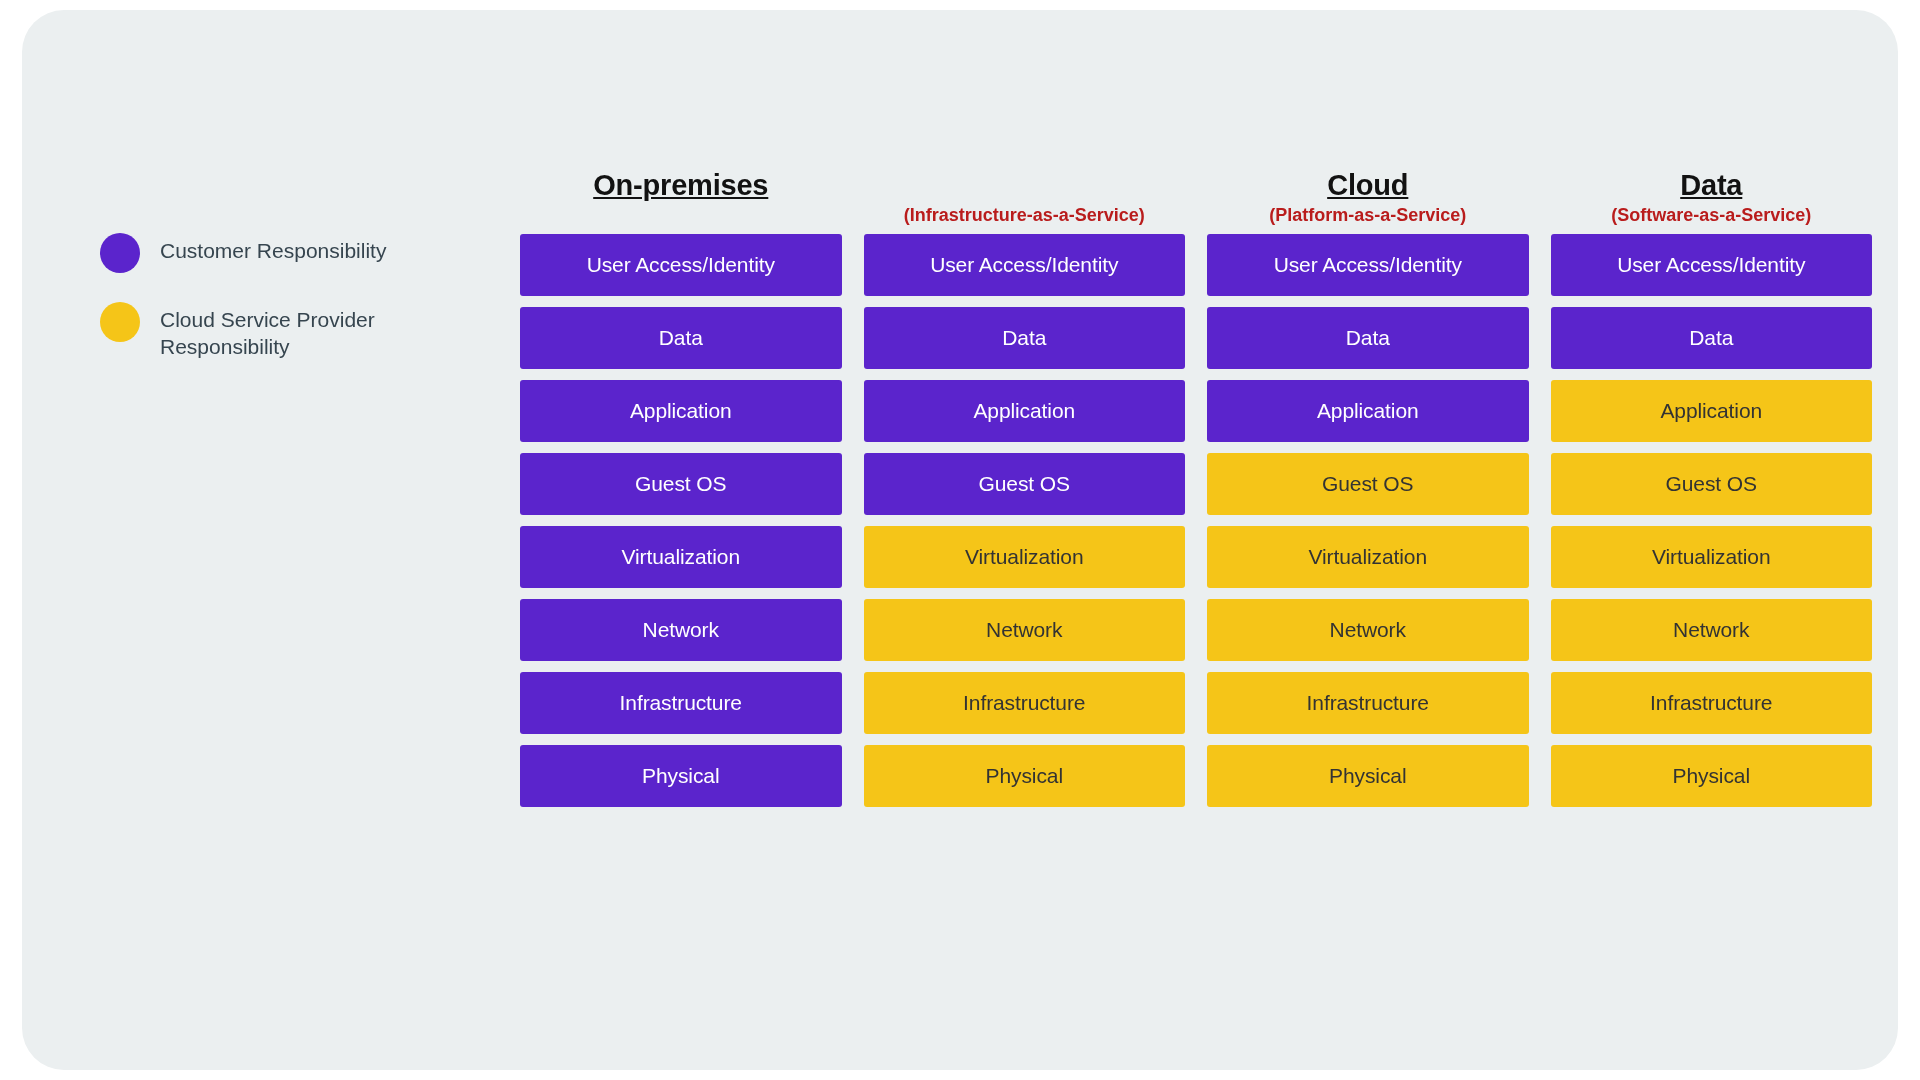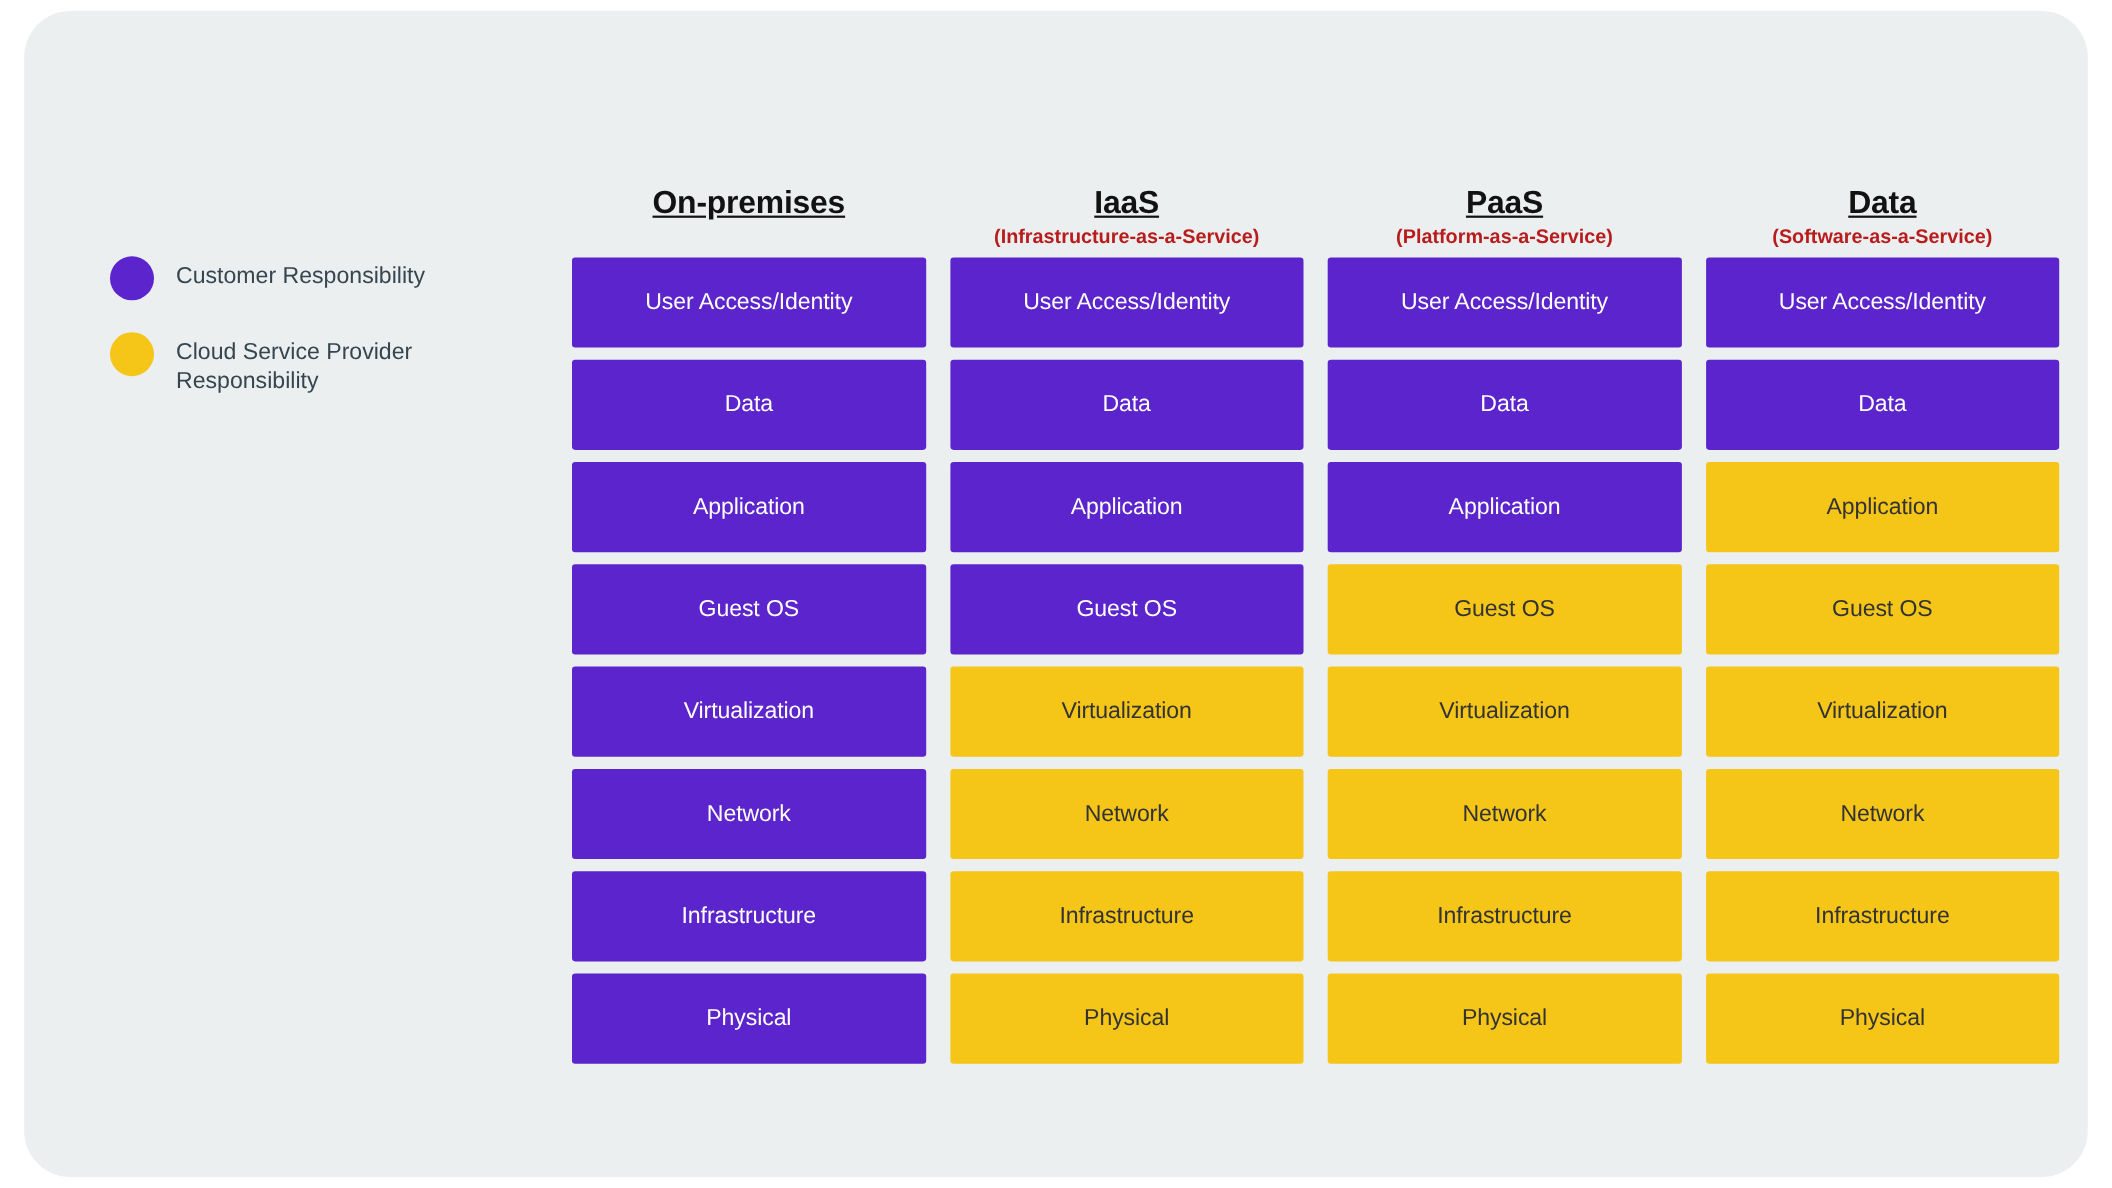--- a/index.html
+++ b/index.html
@@ -80,21 +80,21 @@
     line-height:1.1;
     min-height:20px;
   }
   .row{
     display:flex;
     gap:22px;
     margin-bottom:11px;
   }
   .cell{
     flex:1 1 0;
-    height:82px;
+    height:62px;
     border-radius:3px;
     display:flex;
     align-items:center;
     justify-content:center;
     font-size:21px;
     letter-spacing:-0.1px;
     box-sizing:border-box;
   }
   .cell.customer{
     background:#5B24CC;
@@ -122,25 +122,24 @@
   </div>
 
   <div id="grid">
 
     <div id="headers">
       <div class="col-head">
         <div class="col-title">On-premises</div>
         <div class="col-sub"></div>
       </div>
       <div class="col-head">
-        <div class="col-title">IaaS</div>
         <div class="col-sub">(Infrastructure-as-a-Service)</div>
       </div>
       <div class="col-head">
-        <div class="col-title">PaaS</div>
+        <div class="col-title">Cloud</div>
         <div class="col-sub">(Platform-as-a-Service)</div>
       </div>
       <div class="col-head">
         <div class="col-title">Data</div>
         <div class="col-sub">(Software-as-a-Service)</div>
       </div>
     </div>
 
     <div id="rows-host">
         <div class="row">

